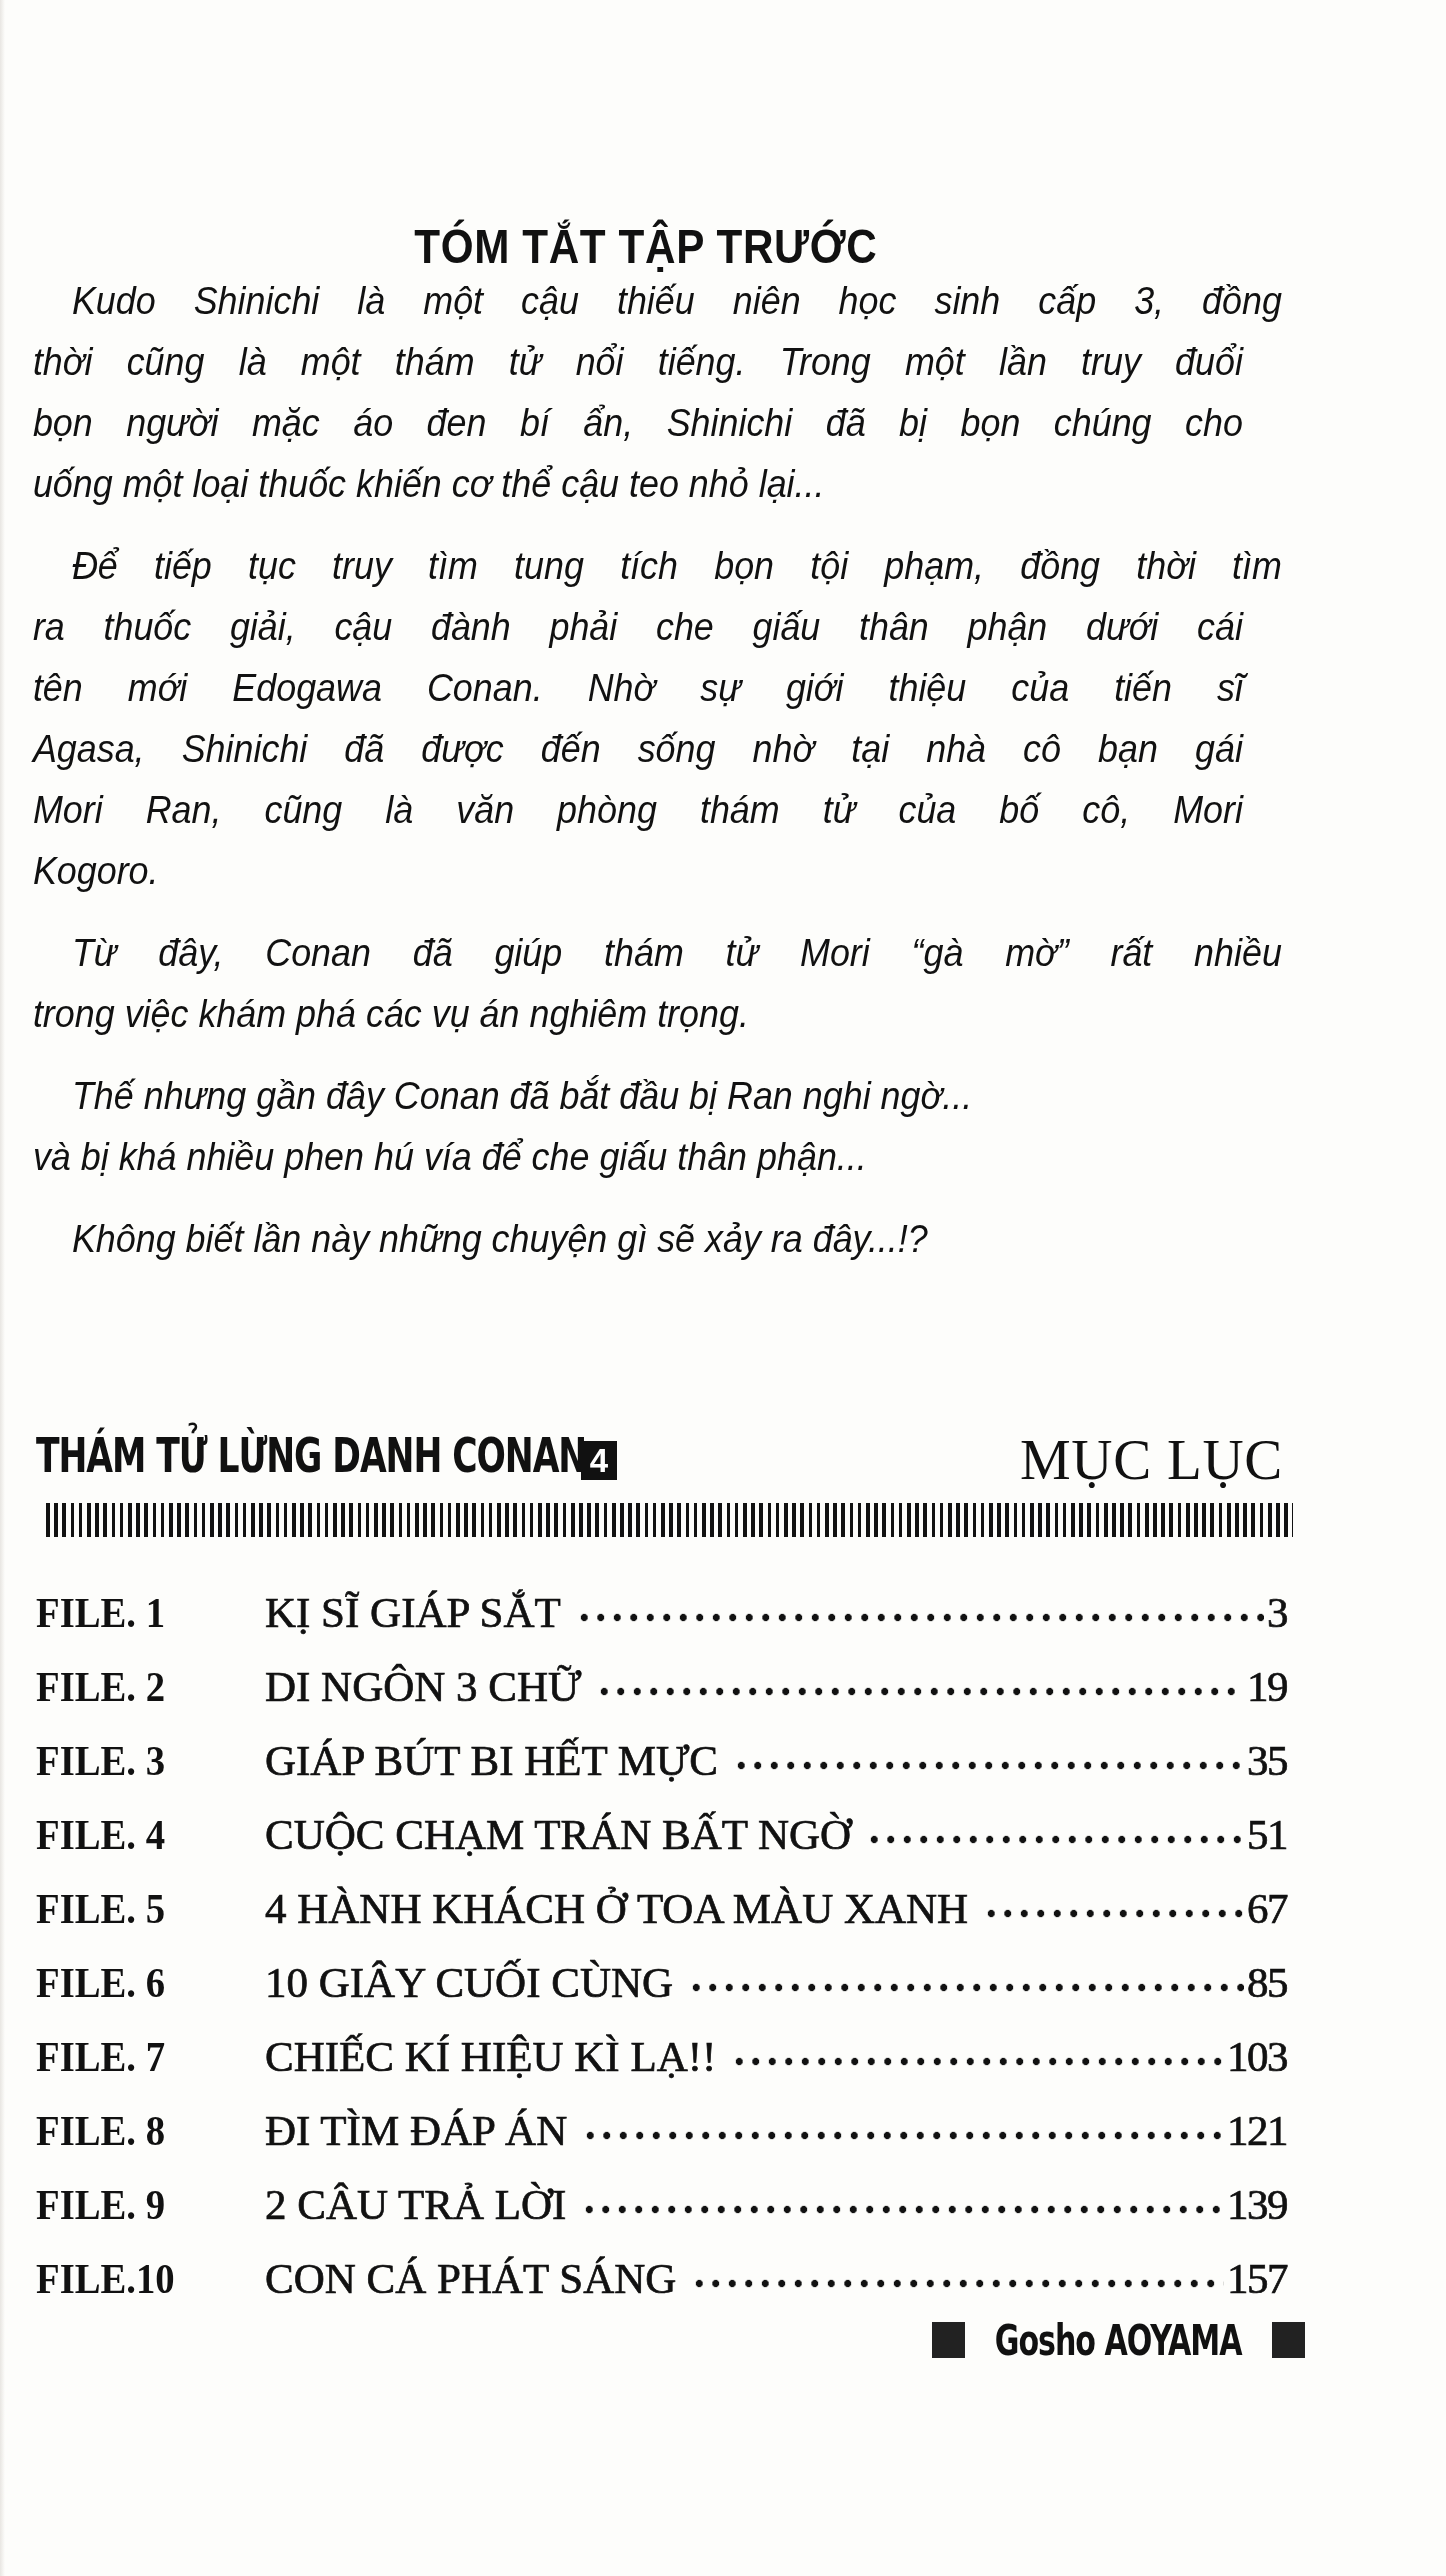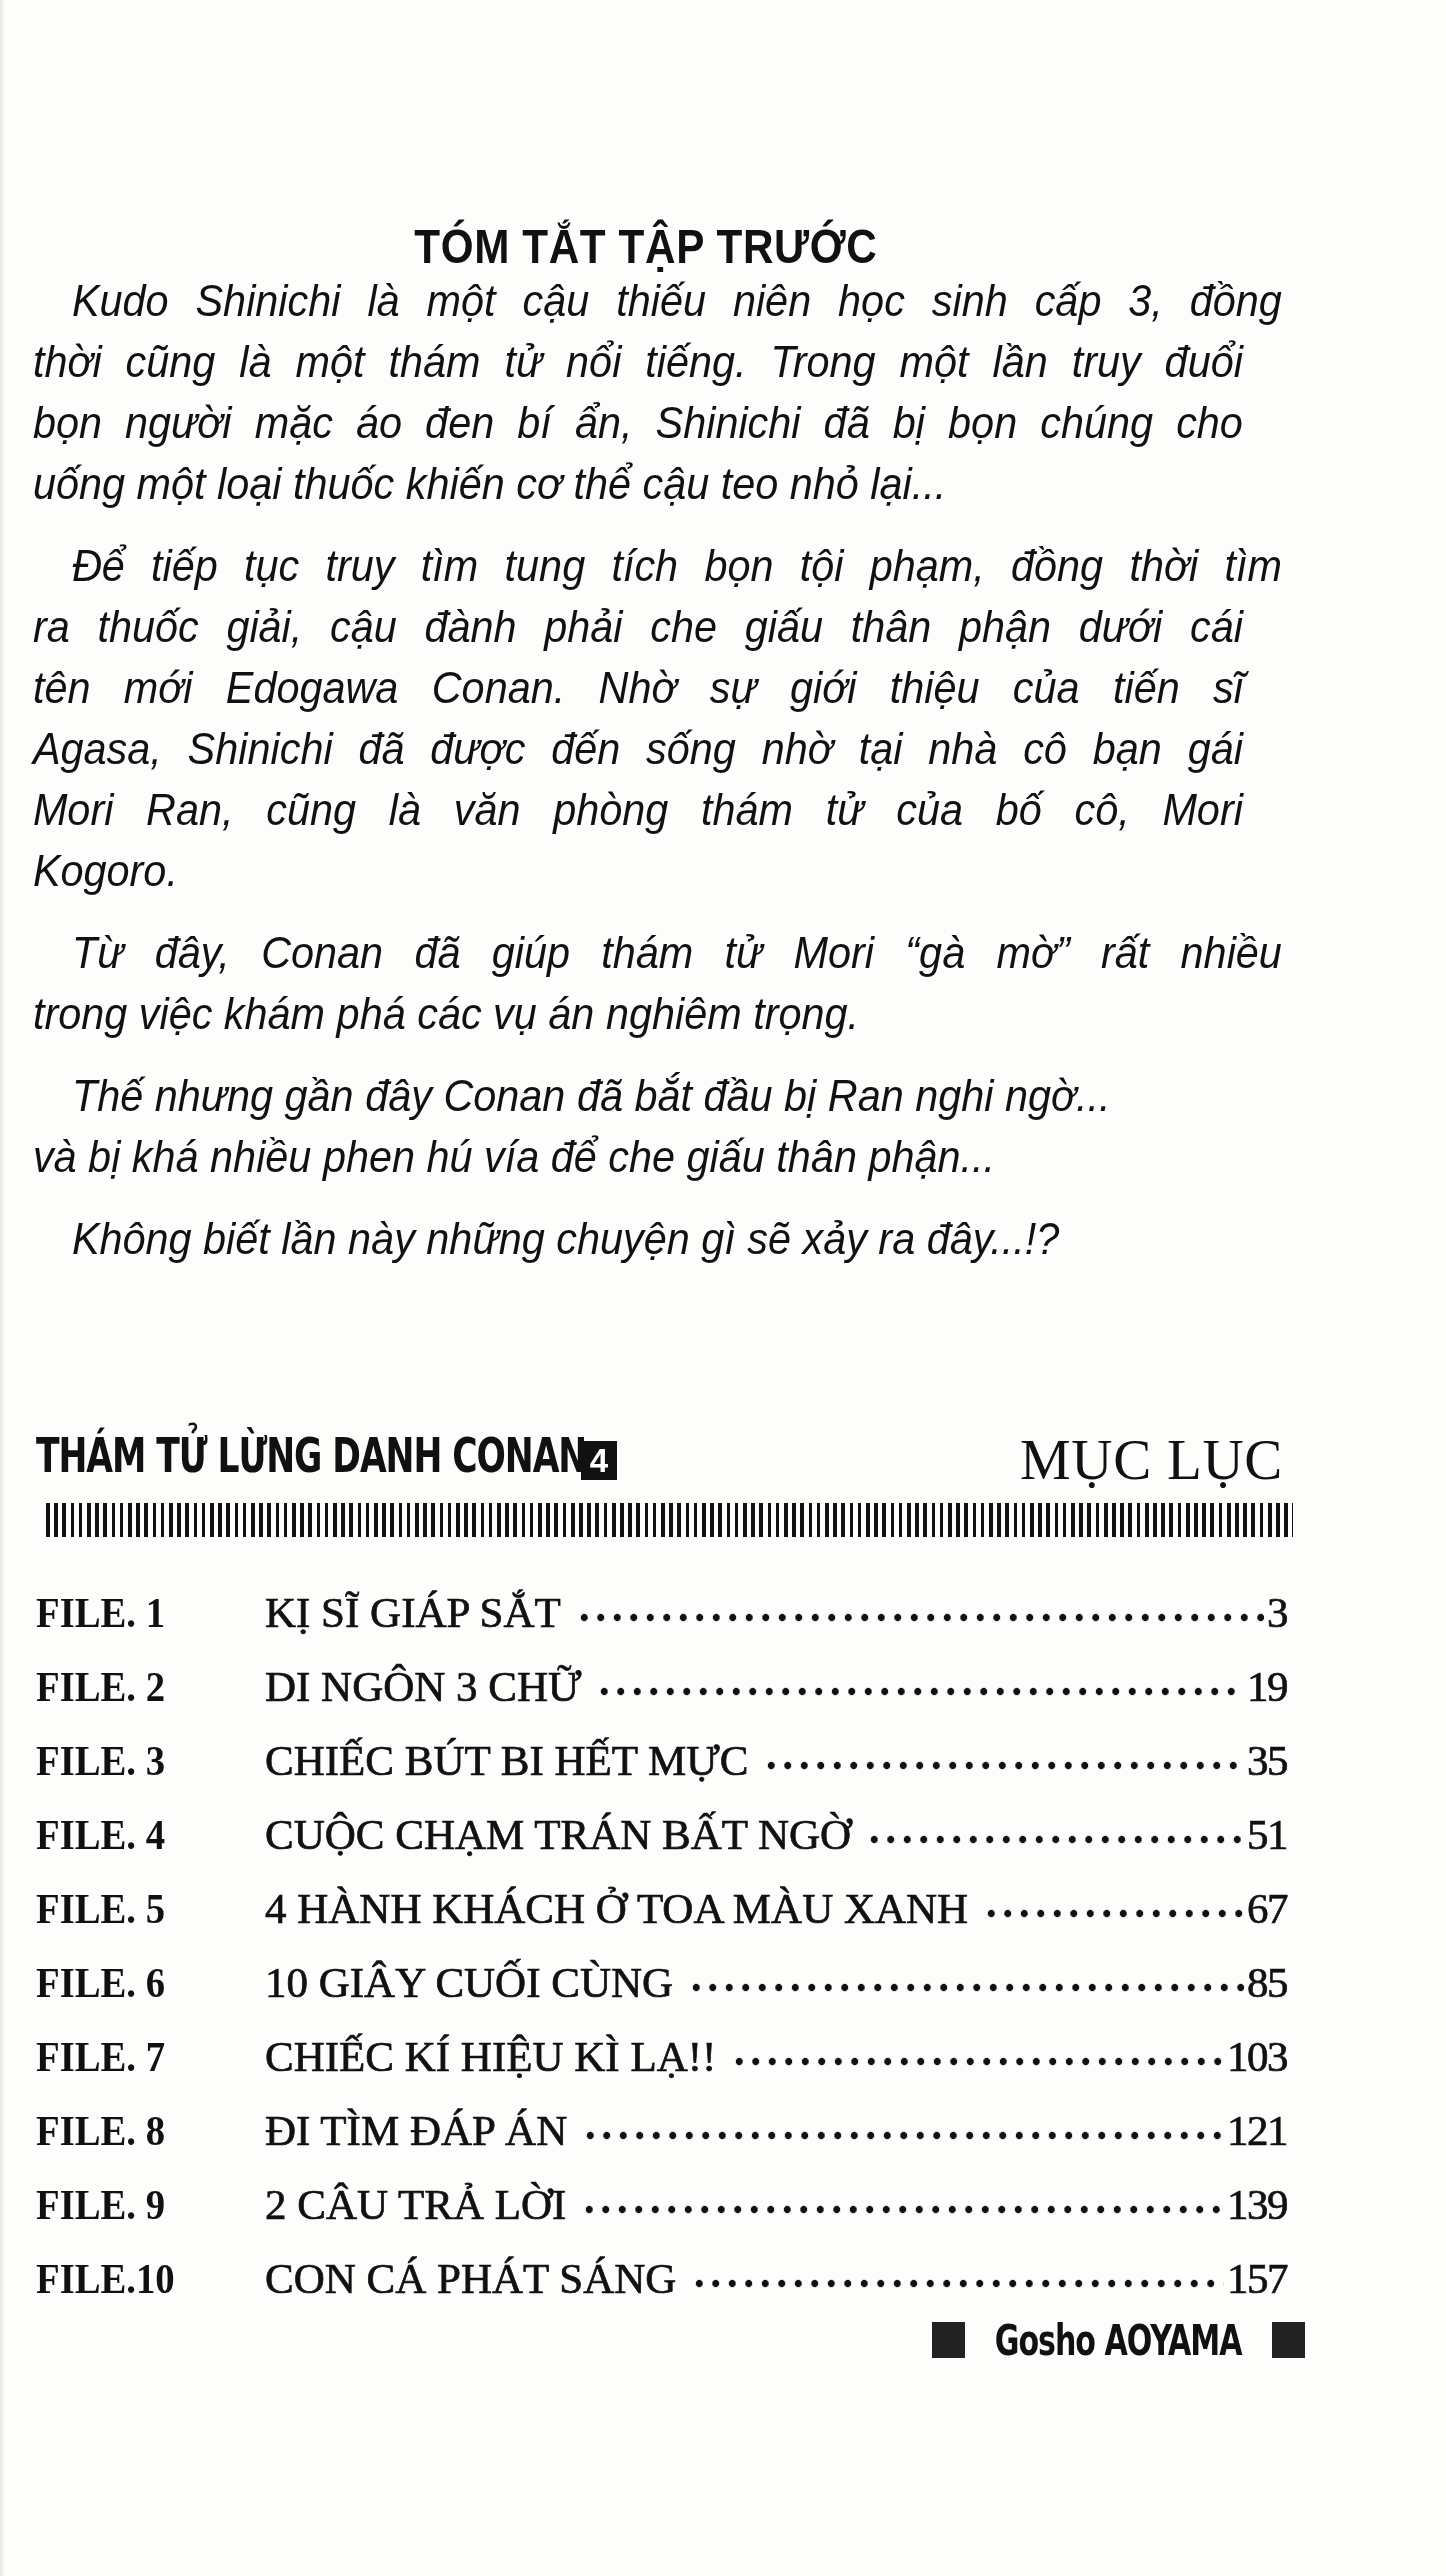--- a/index.html
+++ b/index.html
@@ -16,21 +16,21 @@
   .summary-title {
     position: absolute; left: 0; width: 1292px; top: 187px;
     text-align: center;
     font-family: "Liberation Sans", sans-serif;
     font-weight: bold; font-size: 48px; letter-spacing: 0.7px;
     transform: scaleX(0.88); transform-origin: 645px 0;
   }
   .summary {
     position: absolute; left: 36px; top: 270px; width: 1247px;
     font-family: "Liberation Sans", sans-serif;
-    font-style: italic; font-size: 45px; line-height: 61px;
+    font-style: italic; font-size: 39px; line-height: 61px;
     text-align: justify;
   }
   .summary p { margin: 0 0 21px 0; }
   .summary p.indent { text-indent: 39px; }
   .summary .line { display: block; white-space: nowrap; text-align-last: justify; transform: scaleX(0.92); transform-origin: 0 0; width: 108.6%; }
   .summary .line.last { text-align-last: left; }
 
   .series-header {
     position: absolute; left: 36px; top: 1427px; width: 1247px; height: 67px;
   }
@@ -135,21 +135,21 @@
     <span class="toc-page">3</span>
   </div>
   <div class="toc-row">
     <span class="toc-file">FILE. 2</span>
     <span class="toc-name">DI NGÔN 3 CHỮ</span>
     <span class="toc-dots"></span>
     <span class="toc-page">19</span>
   </div>
   <div class="toc-row">
     <span class="toc-file">FILE. 3</span>
-    <span class="toc-name">CHIẾC BÚT BI HẾT MỰC</span>
+    <span class="toc-name">GIÁP BÚT BI HẾT MỰC</span>
     <span class="toc-dots"></span>
     <span class="toc-page">35</span>
   </div>
   <div class="toc-row">
     <span class="toc-file">FILE. 4</span>
     <span class="toc-name">CUỘC CHẠM TRÁN BẤT NGỜ</span>
     <span class="toc-dots"></span>
     <span class="toc-page">51</span>
   </div>
   <div class="toc-row">

